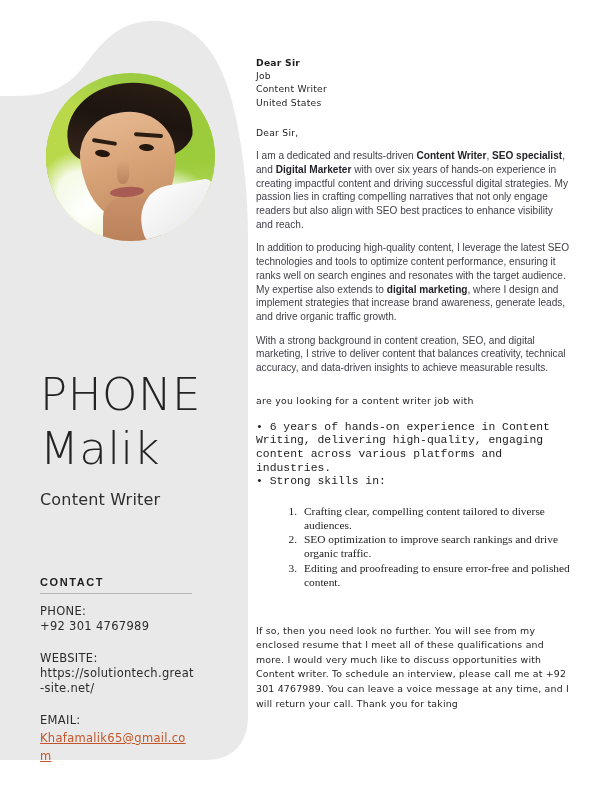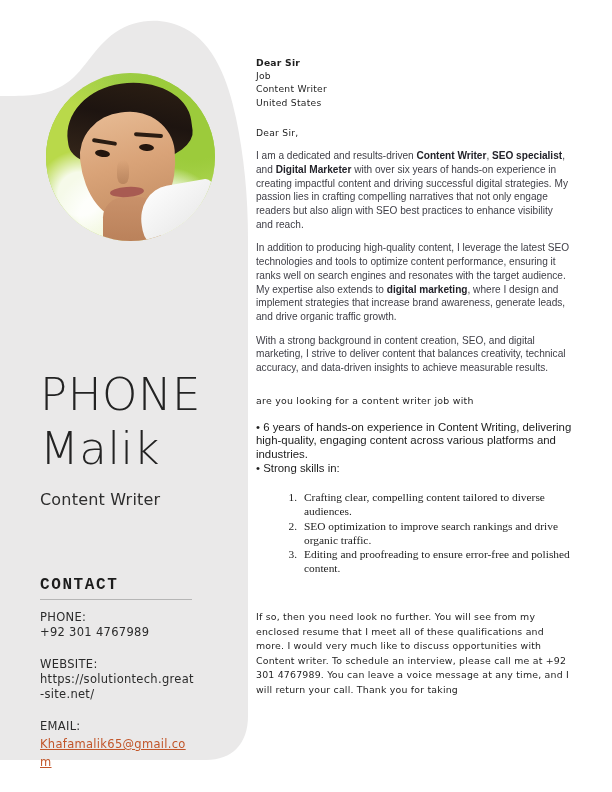--- a/index.html
+++ b/index.html
@@ -161,23 +161,23 @@
 
   
   #contact-section {
     position: absolute;
     left: 40px;
     top: 576px;
     width: 155px;
     z-index: 4;
   }
   #contact-heading {
-    font-family: Liberation Mono, monospace;
+    font-family: Liberation Sans, sans-serif;
     font-weight: 700;
-    font-size: 16px;
+    font-size: 11px;
     letter-spacing: 1.6px;
     color: #1d1d1d;
     padding-bottom: 5px;
   }
   #contact-divider {
     width: 152px;
     height: 1px;
     background: #b6b6b6;
     margin-bottom: 10px;
   }
@@ -237,21 +237,21 @@
   #tagline {
     margin-top: 19px;
     font-family: "DejaVu Sans", sans-serif;
     font-size: 9.4px;
     line-height: 14px;
     letter-spacing: 0.25px;
     color: #1f1f1f;
   }
   .serif-bullet {
     margin-top: 13px;
-    font-family: Liberation Sans, sans-serif;
+    font-family: Liberation Mono, monospace;
     font-size: 11.4px;
     line-height: 13.6px;
     color: #1c1c1c;
   }
   .serif-bullet.tight { margin-top: 0; }
   #numbered-list {
     margin: 16px 0 0 0;
     padding-left: 44px;
     font-family: Liberation Serif, serif;
     font-size: 11.4px;

